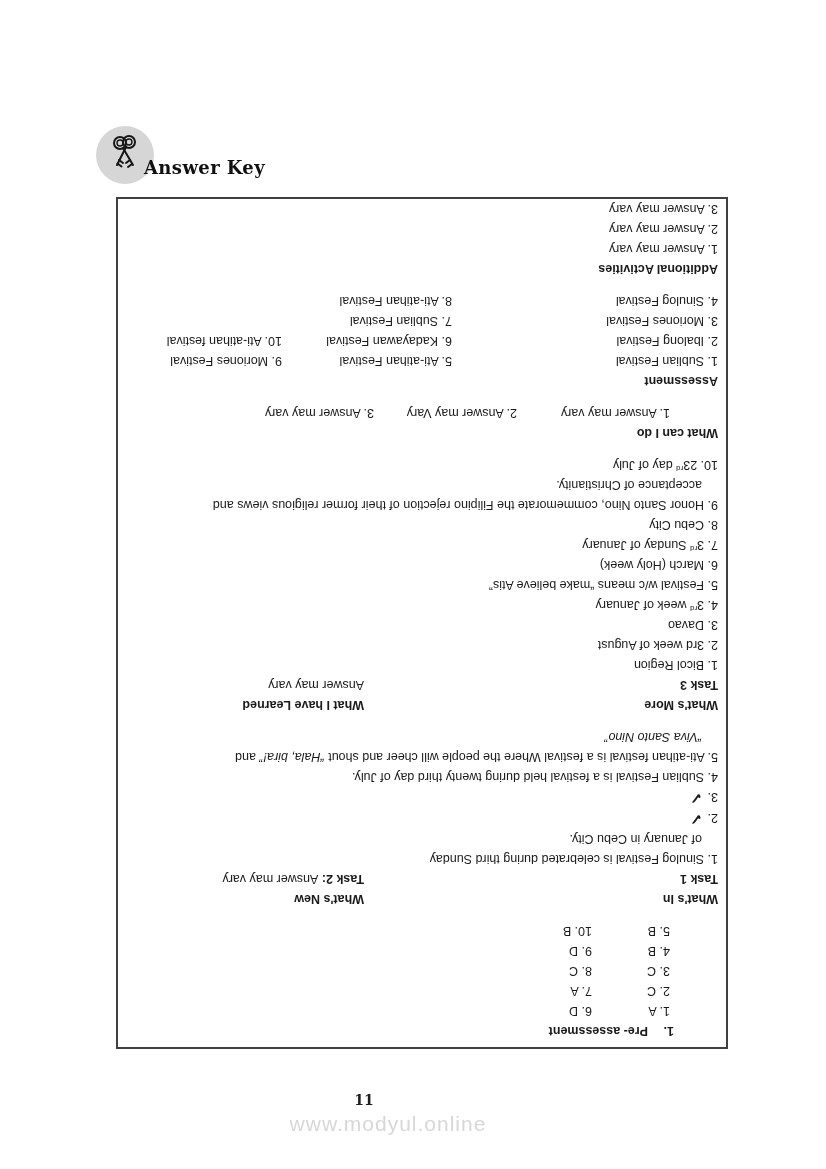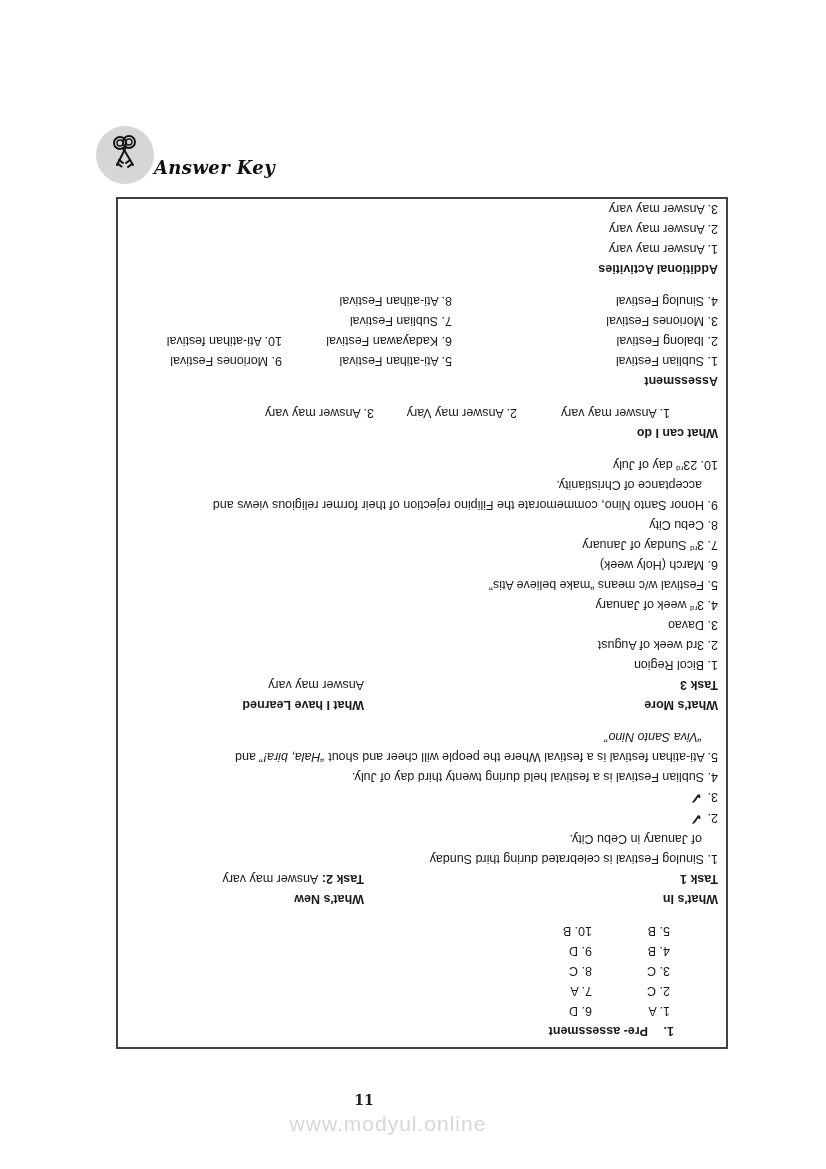--- a/index.html
+++ b/index.html
@@ -8,22 +8,22 @@
     background:#ffffff; overflow:hidden;
     font-family:"Liberation Sans", sans-serif; color:#1a1a1a;
   }
   
   .key-badge {
     position:absolute; left:96px; top:126px; width:58px; height:58px;
     border-radius:50%; background:#d6d6d6;
     display:flex; align-items:center; justify-content:center;
   }
   .page-title {
-    position:absolute; left:154px; top:157px;
-    font-family:"DejaVu Serif", serif; font-style:italic; font-weight:bold;
+    position:absolute; left:144px; top:157px;
+    font-family:"DejaVu Serif", serif; font-weight:bold;
     font-size:18px; letter-spacing:0.4px; color:#101010;
   }
   
   .answer-box {
     position:absolute; left:116px; top:197px; width:612px; height:852px;
     border:2px solid #404040; box-sizing:border-box; background:#fff;
   }
   .flip {
     position:absolute; left:0; top:0; right:0; bottom:0;
     padding:6px 8px; transform:rotate(180deg);

